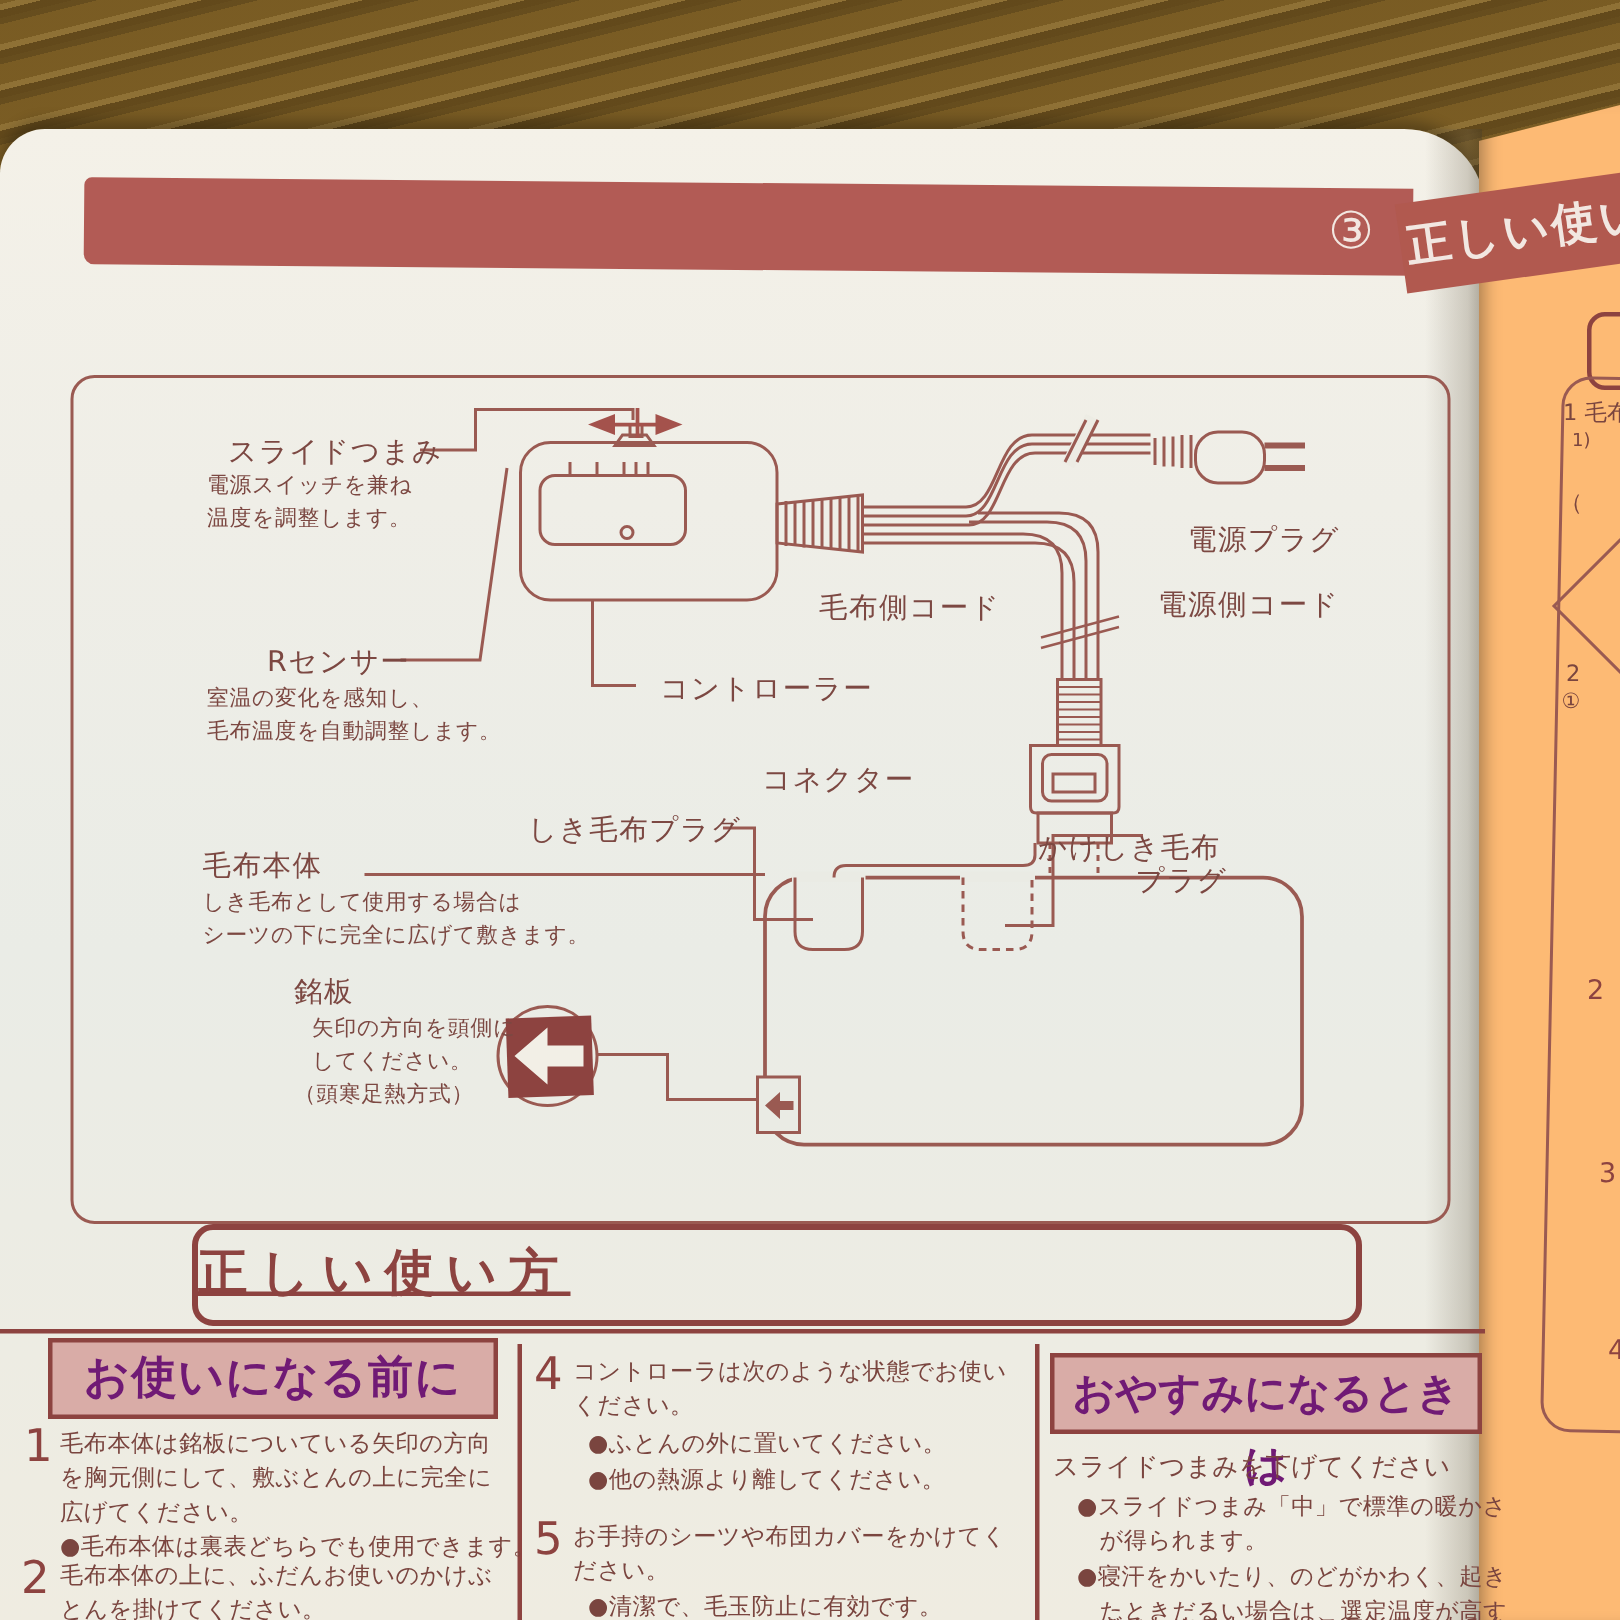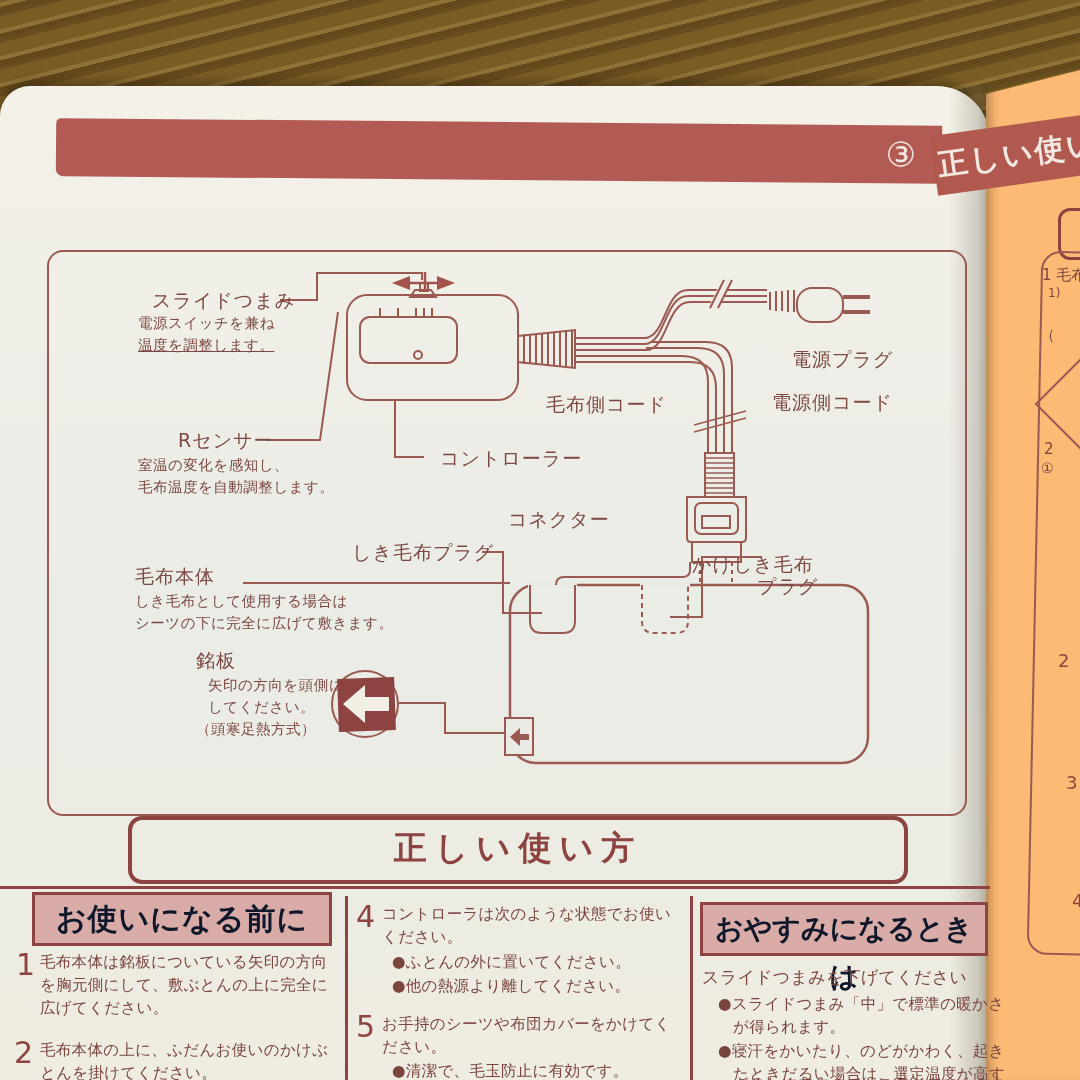--- a/index.html
+++ b/index.html
@@ -26,28 +26,28 @@
     font-size:34px;line-height:58px;text-align:right;padding-right:26px;box-sizing:border-box;}
   .band-fold{left:934px;top:136px;width:170px;height:60px;background:#b1594f;
     transform:rotate(-8deg);transform-origin:left center;color:#f2e7e1;
     font-weight:bold;font-size:30px;line-height:60px;letter-spacing:2px;padding-left:4px;box-sizing:border-box;}
   
   .titlebox{left:168px;top:194px;width:706px;height:46px;border:3px solid #8d4340;
     border-radius:10px;color:#8d4340;font-weight:bold;font-size:27px;letter-spacing:3px;
     text-align:center;line-height:44px;}
   .titlebox2{left:128px;top:816px;width:772px;height:60px;border:4px solid #8d4340;
     border-radius:14px;color:#8d4340;font-weight:bold;font-size:33px;letter-spacing:8px;
-    text-align:center;line-height:56px;}
+    line-height:56px;text-decoration:underline;}
   .diagbox{left:47px;top:250px;width:916px;height:562px;border:2.5px solid #9a5a52;border-radius:16px;}
   
   .dlab{color:#7c4842;font-size:19px;letter-spacing:1px;white-space:nowrap;}
   .dsub{color:#7c4842;font-size:14.5px;letter-spacing:.5px;white-space:nowrap;}
   
   .rule{background:#8d4340;}
-  .hdrbox{background:#d9aca7;border:3px solid #8d4340;color:#0f172a;font-weight:bold;
+  .hdrbox{background:#d9aca7;border:3px solid #8d4340;color:#701a75;font-weight:bold;
     text-align:center;box-sizing:border-box;}
   .num{color:#8d4340;font-size:30px;line-height:30px;}
   .body{color:#7a453f;font-size:15.5px;letter-spacing:.3px;white-space:nowrap;}
   .p2t{color:#7a453f;white-space:nowrap;}
 </style>
 </head>
 <body>
 
 <div class="photo">
 
@@ -137,21 +137,21 @@
     <circle cx="317" cy="454" r="33"></circle>
     <rect x="290" y="428" width="57" height="53" fill="#8d4340" stroke="none" transform="rotate(-2 318 454)"></rect>
     <polygon points="295,454 317,435 317,447 341,447 341,461 317,461 317,473" fill="#f2efe6" stroke="none"></polygon>
     <polyline points="350,453 397,453 397,483 462,483"></polyline>
     <rect x="457" y="468" width="28" height="37" fill="#eaebe4"></rect>
     <polygon points="462,487 472,478 472,484 481,484 481,490 472,490 472,496" fill="#9a5a52" stroke="none"></polygon>
   </svg>
 
   <div class="abs dlab" style="left:152px;top:288px;">スライドつまみ</div>
   <div class="abs dsub" style="left:138px;top:314px;">電源スイッチを兼ね</div>
-  <div class="abs dsub" style="left:138px;top:336px;text-decoration:underline;">温度を調整します。</div>
+  <div class="abs dsub" style="left:138px;top:336px;">温度を調整します。</div>
 
   <div class="abs dlab" style="left:178px;top:428px;">Rセンサー</div>
   <div class="abs dsub" style="left:138px;top:456px;">室温の変化を感知し、</div>
   <div class="abs dsub" style="left:138px;top:478px;">毛布温度を自動調整します。</div>
 
   <div class="abs dlab" style="left:440px;top:446px;">コントローラー</div>
   <div class="abs dlab" style="left:546px;top:392px;">毛布側コード</div>
   <div class="abs dlab" style="left:772px;top:390px;text-align:right;">電源側コード</div>
   <div class="abs dlab" style="left:792px;top:347px;">電源プラグ</div>
   <div class="abs dlab" style="left:508px;top:507px;">コネクター</div>
@@ -172,20 +172,21 @@
 
   <div class="abs rule" style="left:0;top:886px;width:990px;height:3px;"></div>
   <div class="abs rule" style="left:345px;top:896px;width:2.5px;height:184px;"></div>
   <div class="abs rule" style="left:690px;top:896px;width:2.5px;height:184px;"></div>
 
   <div class="abs hdrbox" style="left:32px;top:892px;width:300px;height:54px;font-size:30px;line-height:48px;letter-spacing:1px;">お使いになる前に</div>
   <div class="abs num" style="left:16px;top:950px;">1</div>
   <div class="abs body" style="left:40px;top:952px;">毛布本体は銘板についている矢印の方向</div>
   <div class="abs body" style="left:40px;top:975px;">を胸元側にして、敷ぶとんの上に完全に</div>
   <div class="abs body" style="left:40px;top:998px;">広げてください。</div>
+  <div class="abs body" style="left:40px;top:1021px;">●毛布本体は裏表どちらでも使用できます。</div>
   <div class="abs num" style="left:14px;top:1038px;">2</div>
   <div class="abs body" style="left:40px;top:1040px;">毛布本体の上に、ふだんお使いのかけぶ</div>
   <div class="abs body" style="left:40px;top:1063px;">とんを掛けてください。</div>
 
   <div class="abs num" style="left:356px;top:902px;">4</div>
   <div class="abs body" style="left:382px;top:904px;">コントローラは次のような状態でお使い</div>
   <div class="abs body" style="left:382px;top:927px;">ください。</div>
   <div class="abs body" style="left:392px;top:952px;">●ふとんの外に置いてください。</div>
   <div class="abs body" style="left:392px;top:976px;">●他の熱源より離してください。</div>
   <div class="abs num" style="left:356px;top:1012px;">5</div>

